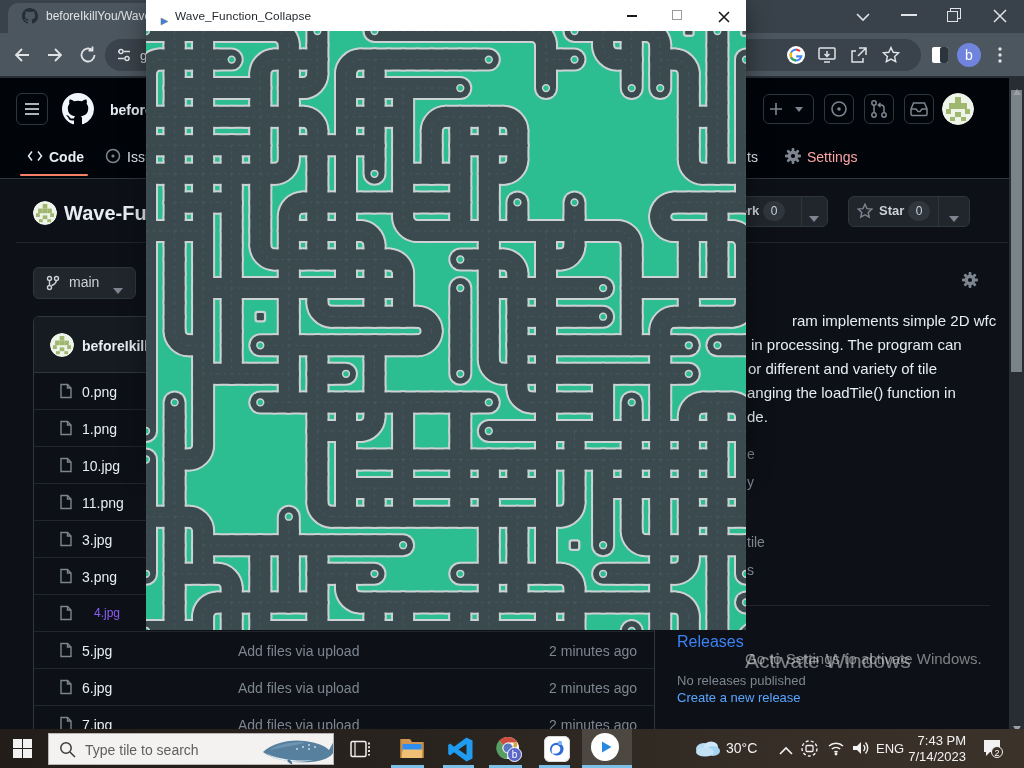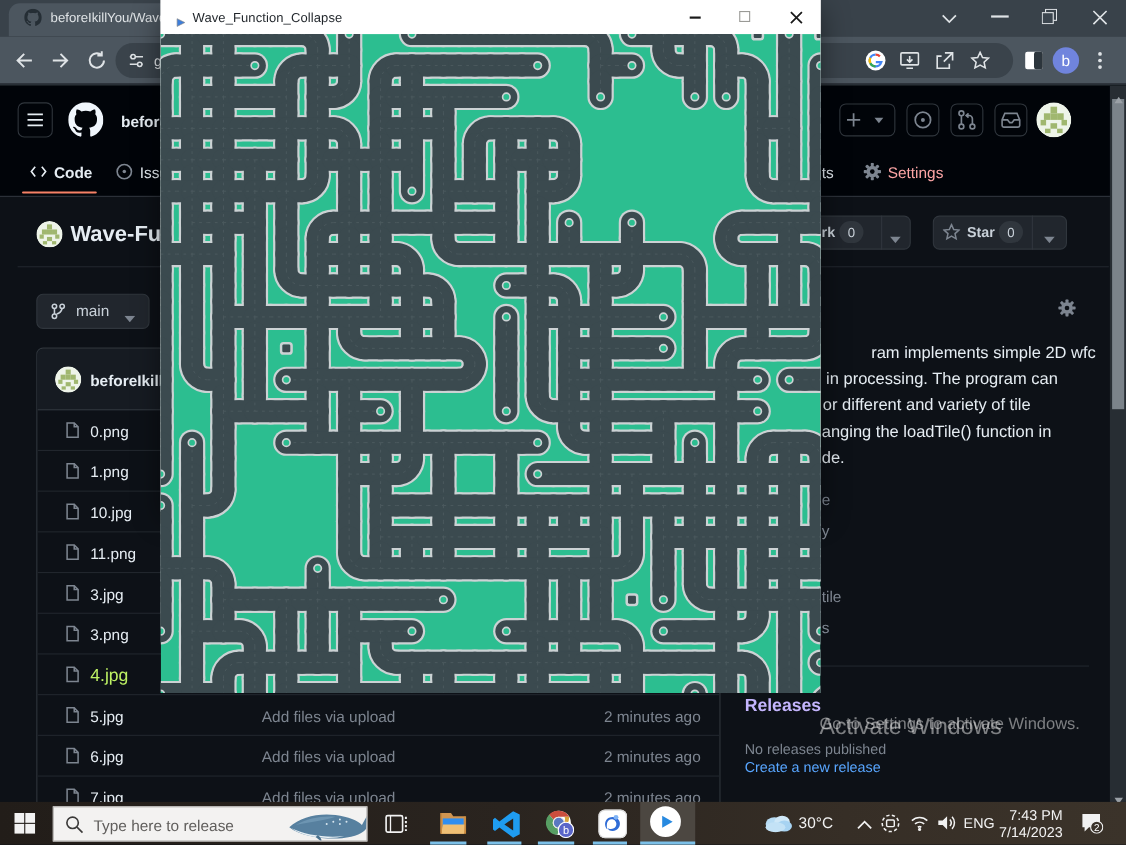--- a/index.html
+++ b/index.html
@@ -251,21 +251,21 @@
         </svg></div>
 <div class="abs" style="left:48px;top:11px;font-size:14px;color:#e6edf3">3.png</div>
 <div class="abs" style="left:204px;top:11px;font-size:14px;color:#7d8590">Add files via upload</div>
 <div class="abs" style="right:17px;top:11px;font-size:14px;color:#7d8590">2 minutes ago</div>
 </div>
 <div style="height:37px;border-bottom:1px solid #21262d;position:relative">
 <div class="abs" style="left:24px;top:10px;width:16px;height:16px"><svg width="16" height="16" viewBox="0 0 16 16" style="">
           <path d="M3 1.5 H9.5 L13 5 V14.5 H3 Z" fill="none" stroke="#7d8590" stroke-width="1.4"></path>
           <path d="M9.5 1.5 V5 H13" fill="none" stroke="#7d8590" stroke-width="1.4"></path>
         </svg></div>
-<div class="abs" style="left:48px;top:11px;font-size:16px;color:#bef264">4.jpg</div>
+<div class="abs" style="left:60px;top:11px;font-size:12px;color:#8b5cf6">4.jpg</div>
 <div class="abs" style="left:204px;top:11px;font-size:14px;color:#7d8590">Add files via upload</div>
 <div class="abs" style="right:17px;top:11px;font-size:14px;color:#7d8590">2 minutes ago</div>
 </div>
 <div style="height:37px;border-bottom:1px solid #21262d;position:relative">
 <div class="abs" style="left:24px;top:10px;width:16px;height:16px"><svg width="16" height="16" viewBox="0 0 16 16" style="">
           <path d="M3 1.5 H9.5 L13 5 V14.5 H3 Z" fill="none" stroke="#7d8590" stroke-width="1.4"></path>
           <path d="M9.5 1.5 V5 H13" fill="none" stroke="#7d8590" stroke-width="1.4"></path>
         </svg></div>
 <div class="abs" style="left:48px;top:11px;font-size:14px;color:#e6edf3">5.jpg</div>
 <div class="abs" style="left:204px;top:11px;font-size:14px;color:#7d8590">Add files via upload</div>
@@ -307,21 +307,21 @@
 <div class="abs" style="left:792px;top:312px;font-size:15px;color:#e6edf3;white-space:nowrap">ram implements simple 2D wfc</div>
 <div class="abs" style="left:751px;top:336px;font-size:15px;color:#e6edf3;white-space:nowrap">in processing. The program can</div>
 <div class="abs" style="left:748px;top:360px;font-size:15px;color:#e6edf3;white-space:nowrap">or different and variety of tile</div>
 <div class="abs" style="left:747px;top:384px;font-size:15px;color:#e6edf3;white-space:nowrap">anging the loadTile() function in</div>
 <div class="abs" style="left:747px;top:408px;font-size:15px;color:#e6edf3;white-space:nowrap">de.</div>
 <div class="abs" style="left:747px;top:446px;font-size:14px;color:#7d8590">e</div>
 <div class="abs" style="left:747px;top:474px;font-size:14px;color:#7d8590">y</div>
 <div class="abs" style="left:747px;top:534px;font-size:14px;color:#7d8590">tile</div>
 <div class="abs" style="left:747px;top:562px;font-size:14px;color:#7d8590">s</div>
 <div class="abs" style="left:677px;top:605px;width:313px;height:1px;background:#21262d"></div>
-<div class="abs" style="left:677px;top:633px;font-size:16px;font-weight:bold;color:#c4b5fd">Releases</div>
+<div class="abs" style="left:677px;top:633px;font-size:16px;font-weight:normal;color:#3b82f6">Releases</div>
 <div class="abs" style="left:677px;top:673px;font-size:13px;color:#7d8590">No releases published</div>
 <div class="abs" style="left:677px;top:690px;font-size:13px;color:#58a6ff">Create a new release</div>
 <div class="abs" style="left:1009px;top:78px;width:15px;height:651px;background:#272d33"></div>
 <div class="abs" style="left:1011px;top:90px;width:11px;height:282px;background:#7b838a"></div>
 <div class="abs" style="left:1013px;top:81px;width:8px;height:6px"><svg width="8" height="6" viewBox="0 0 8 6" style="">
       <path d="M0 6 L4 0 L8 6 Z" fill="#9aa0a6"></path>
     </svg></div>
 <div class="abs" style="left:1013px;top:718px;width:8px;height:6px"><svg width="8" height="6" viewBox="0 0 8 6" style="">
       <path d="M0 0 L4 6 L8 0 Z" fill="#9aa0a6"></path>
     </svg></div>
@@ -3916,21 +3916,21 @@
       <rect x="0" y="0" width="9" height="9" fill="#f2f2f2"></rect>
       <rect x="10" y="0" width="9" height="9" fill="#f2f2f2"></rect>
       <rect x="0" y="10" width="9" height="9" fill="#f2f2f2"></rect>
       <rect x="10" y="10" width="9" height="9" fill="#f2f2f2"></rect>
     </svg></div>
 <div class="abs" style="left:48px;top:733px;width:286px;height:32px;background:#f3f2f1;border:1px solid #b8b6b4;overflow:hidden">
 <div class="abs" style="left:10px;top:7px;width:17px;height:17px"><svg width="17" height="17" viewBox="0 0 17 17" style="">
         <circle cx="7" cy="7" r="5.2" fill="none" stroke="#3b3a39" stroke-width="1.5"></circle>
         <path d="M11 11 L16 16" stroke="#3b3a39" stroke-width="1.5"></path>
       </svg></div>
-<div class="abs" style="left:36px;top:8px;font-size:14px;color:#605e5c">Type here to release</div>
+<div class="abs" style="left:36px;top:8px;font-size:14px;color:#605e5c">Type tile to search</div>
 <div class="abs" style="left:210px;top:1px;width:76px;height:31px"><svg width="76" height="31" viewBox="0 0 76 31" style="">
         <path d="M4 17 C14 8 30 4 46 6 C58 7.5 66 11 70 15 L75 6 L74 18 C72 22 64 26 52 27 C36 28.5 14 25 4 17 Z" fill="#57809f"></path>
         <path d="M6 18 C18 24 38 27 54 25 C44 28 20 28 6 18 Z" fill="#e9f1f6"></path>
         <path d="M10 15 C20 9 34 6.5 46 7.5 C40 10 24 12 10 15 Z" fill="#6d95b2"></path>
         <circle cx="50" cy="10" r="0.9" fill="#d8e6ef"></circle>
         <circle cx="56" cy="12" r="0.9" fill="#d8e6ef"></circle>
         <circle cx="44" cy="12" r="0.9" fill="#d8e6ef"></circle>
         <circle cx="50" cy="14" r="0.9" fill="#d8e6ef"></circle>
         <circle cx="38" cy="14" r="0.9" fill="#d8e6ef"></circle>
         <path d="M30 24 C32 26 34 28 33 30 L28 26 Z" fill="#49718e"></path>

